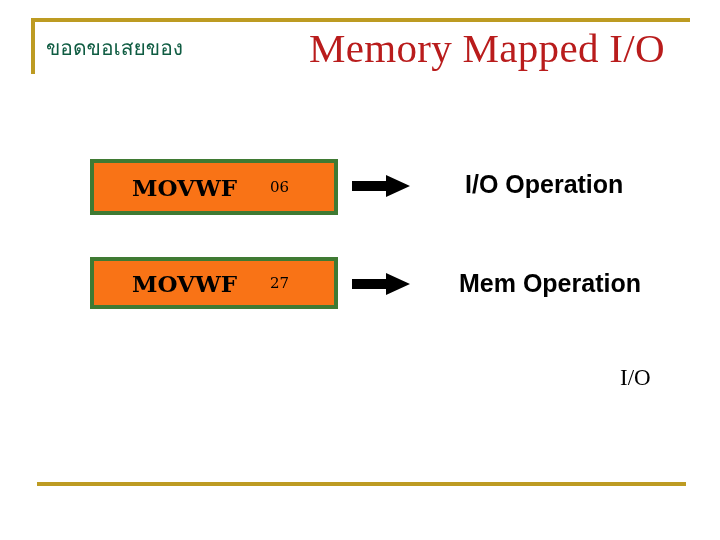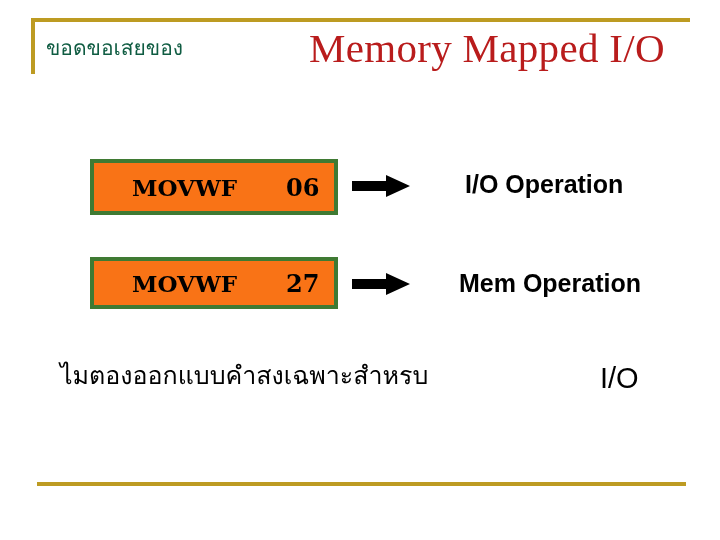--- a/index.html
+++ b/index.html
@@ -88,26 +88,26 @@
     font-family: "DejaVu Serif", serif;
     font-weight: bold;
     font-size: 23px;
     color: #000000;
     white-space: pre;
     position: absolute;
     left: 38px;
   }
   .operand {
     font-family: "DejaVu Serif", serif;
-    font-weight: bold;
-    font-size: 24px;
+    font-weight: normal;
+    font-size: 15px;
     color: #000000;
     white-space: pre;
     position: absolute;
-    left: 192px;
+    left: 176px;
   }
 
   
   .arrow {
     position: absolute;
     width: 58px;
     height: 22px;
   }
   .arrow.row1 { left: 352px; top: 175px; }
   .arrow.row2 { left: 352px; top: 273px; }
@@ -133,24 +133,24 @@
     left: 60px;
     top: 359px;
     font-family: "DejaVu Sans", sans-serif;
     font-size: 25px;
     line-height: 34px;
     color: #000000;
     white-space: nowrap;
   }
   .note-io {
     position: absolute;
-    left: 600px;
+    left: 620px;
     top: 363px;
-    font-family: Liberation Sans, sans-serif;
-    font-size: 29px;
+    font-family: Liberation Serif, serif;
+    font-size: 23px;
     line-height: 30px;
     color: #000000;
     white-space: nowrap;
   }
 </style>
 </head>
 <body>
 
 <div id="slide">
 
@@ -175,18 +175,17 @@
     <span class="mnemonic">MOVWF</span>
     <span class="operand">27</span>
   </div>
   <div class="arrow row2">
     <svg width="58" height="22" viewBox="0 0 58 22" aria-hidden="true">
       <polygon points="0,6 34,6 34,0 58,11 34,22 34,16 0,16" fill="#000000"></polygon>
     </svg>
   </div>
   <div class="op-label row2">Mem Operation</div>
 
-  <div class="note-thai">ไมตองออกแบบคำสงเฉพาะสำหรบ</div>
   <div class="note-io">I/O</div>
 
   <div class="rule-bottom"></div>
 
 </div>
 
 </body></html>

